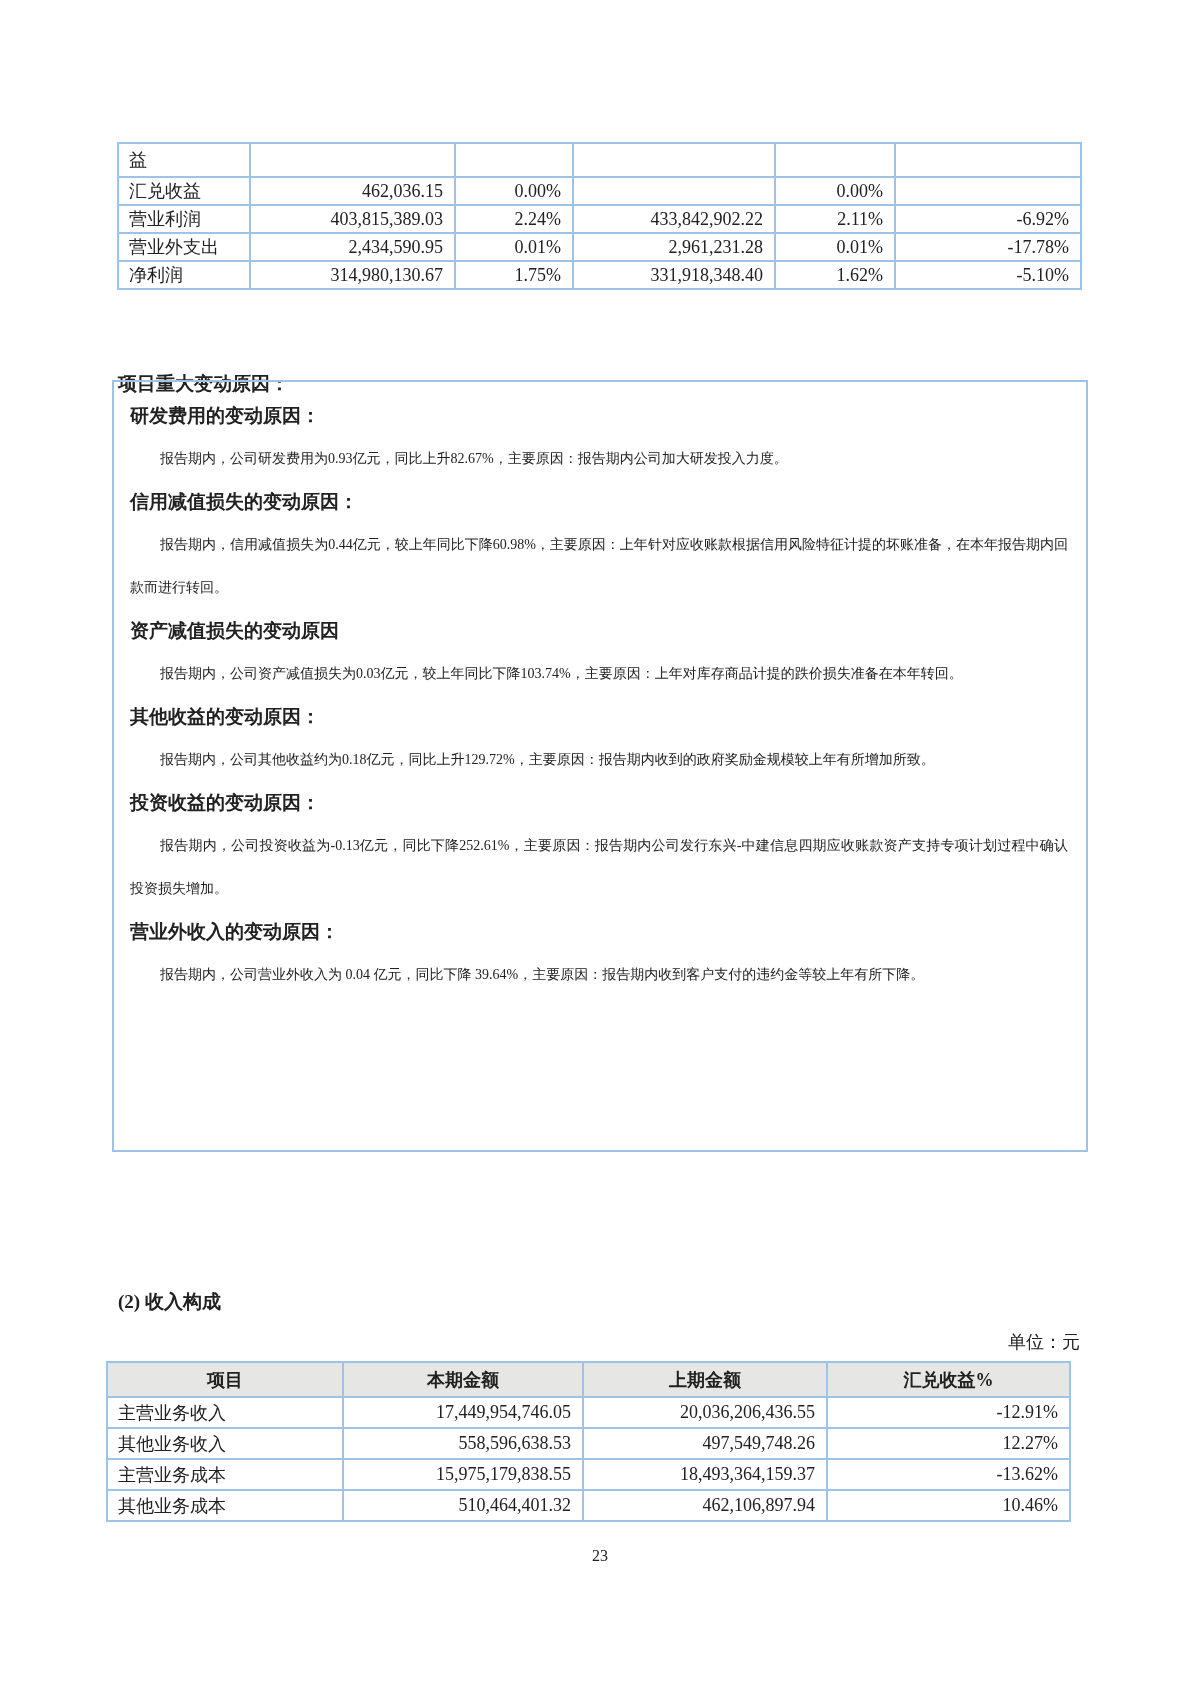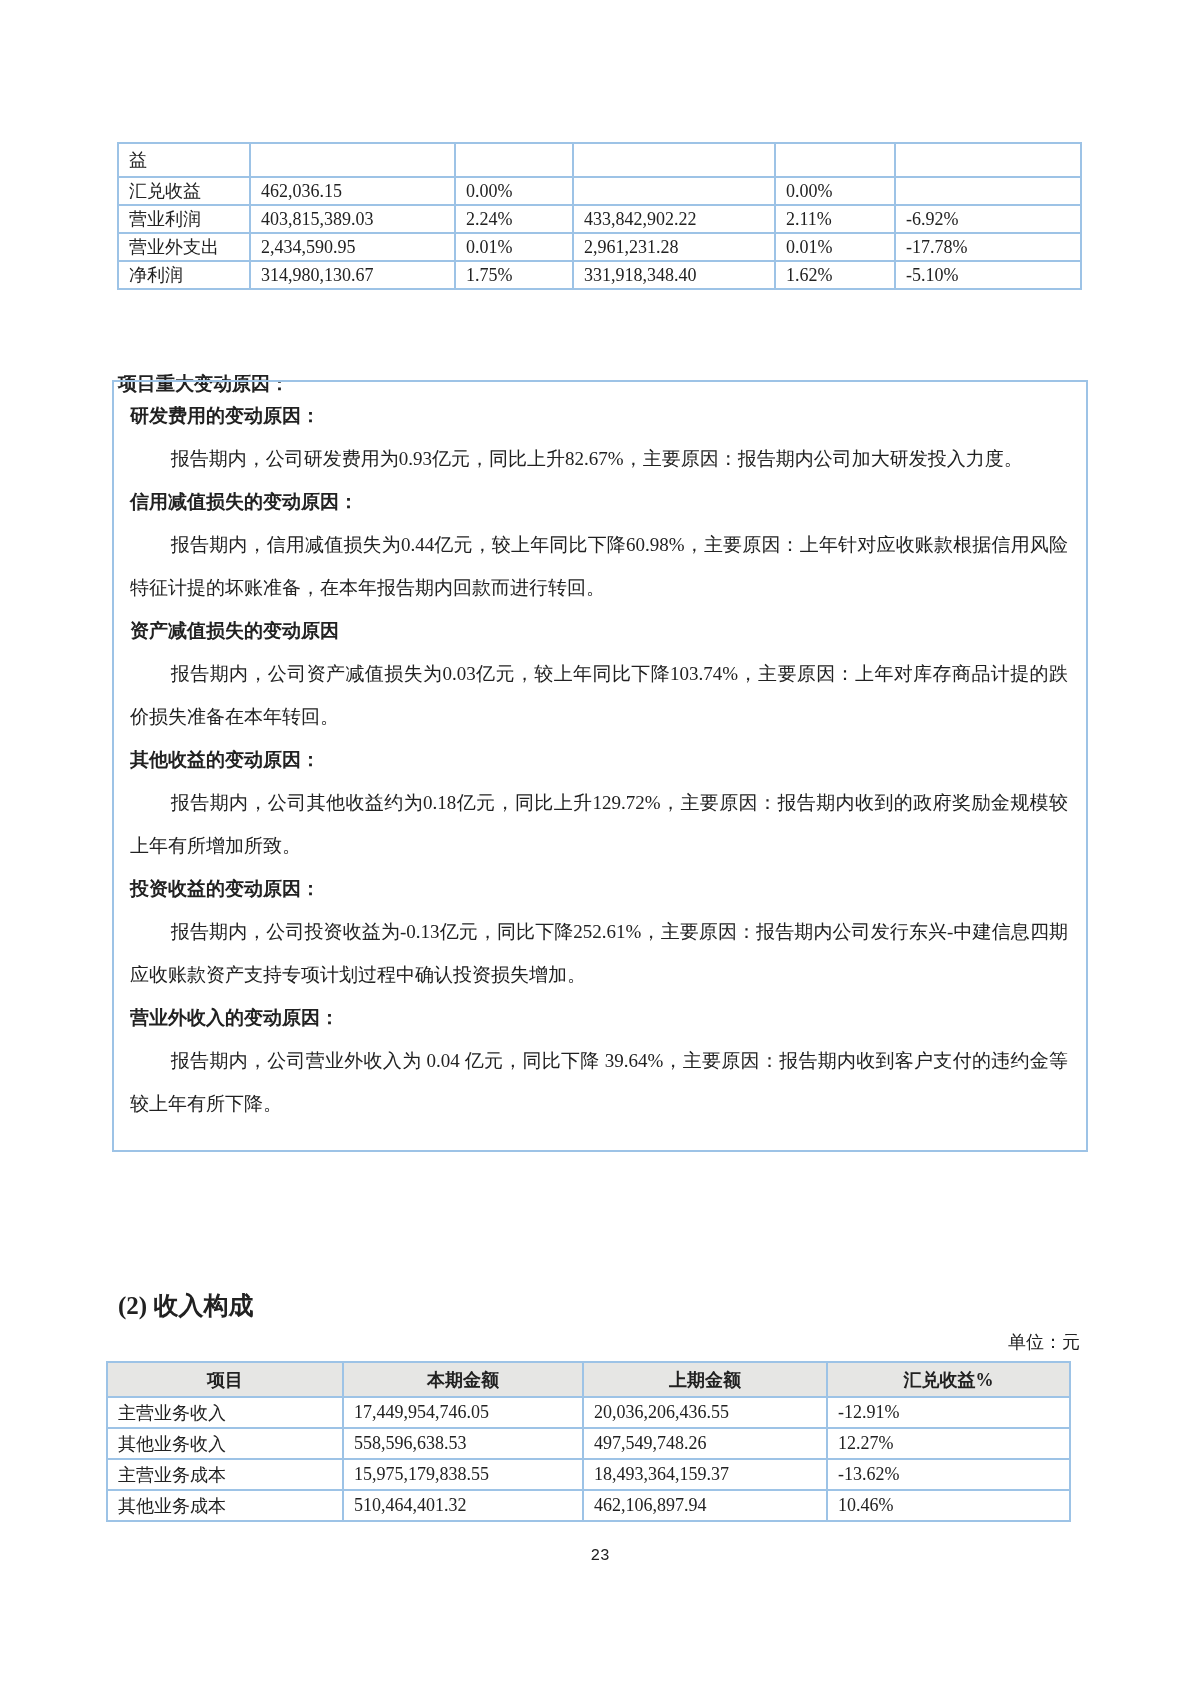--- a/index.html
+++ b/index.html
@@ -19,21 +19,21 @@
   }
   table{border-collapse:collapse;table-layout:fixed;}
   td,th{
     border:2px solid var(--tbl-border);
     font-size:18px;
     color:var(--ink);
     padding:0 10px;
     overflow:hidden;
     white-space:nowrap;
   }
-  .num{padding-right:11px;}
+  .num{text-align:right;padding-right:11px;}
   .lbl{text-align:left;padding-left:10px;}
 
   
   .top-table{position:absolute;left:117px;top:142px;width:963px;}
   .top-table tr{height:28px;}
   .top-table tr.first{height:34px;}
 
   
   .reasons-heading{
     position:absolute;left:118px;top:371px;
@@ -43,43 +43,43 @@
     position:absolute;left:112px;top:380px;width:976px;height:772px;
     box-sizing:border-box;
     border:2px solid var(--tbl-border);
     padding:12px 18px 0 16px;
     overflow:hidden;
   }
   .reasons-box h3{
     margin:0;font-size:19px;font-weight:bold;line-height:43px;
   }
   .reasons-box p{
-    margin:0;font-size:19px;line-height:43px;
+    margin:0;font-size:14px;line-height:43px;
     text-indent:2.15em;text-align:justify;
   }
 
   
   .income-heading{
     position:absolute;left:118px;top:1289px;
-    font-size:25px;font-weight:bold;
+    font-size:19px;font-weight:bold;
   }
   .unit-label{
     position:absolute;left:118px;top:1330px;width:962px;
     text-align:right;font-size:18px;
   }
   .income-table{position:absolute;left:106px;top:1361px;width:963px;}
   .income-table th{
     height:33px;background:var(--header-bg);
     font-weight:bold;text-align:center;
   }
   .income-table tr.data{height:31px;}
 
   .page-number{
     position:absolute;left:0;top:1547px;width:100%;
-    text-align:center;font-size:16px;font-family:Liberation Mono, monospace;
+    text-align:center;font-size:16px;
   }
 </style>
 </head>
 <body>
 
 <div id="canvas">
 
   <table class="top-table">
     <colgroup>
       <col style="width:132px">

